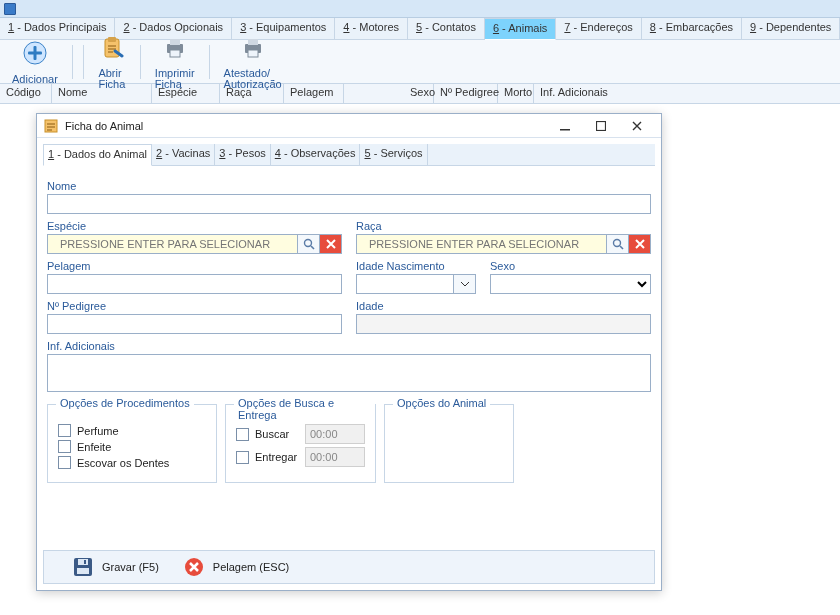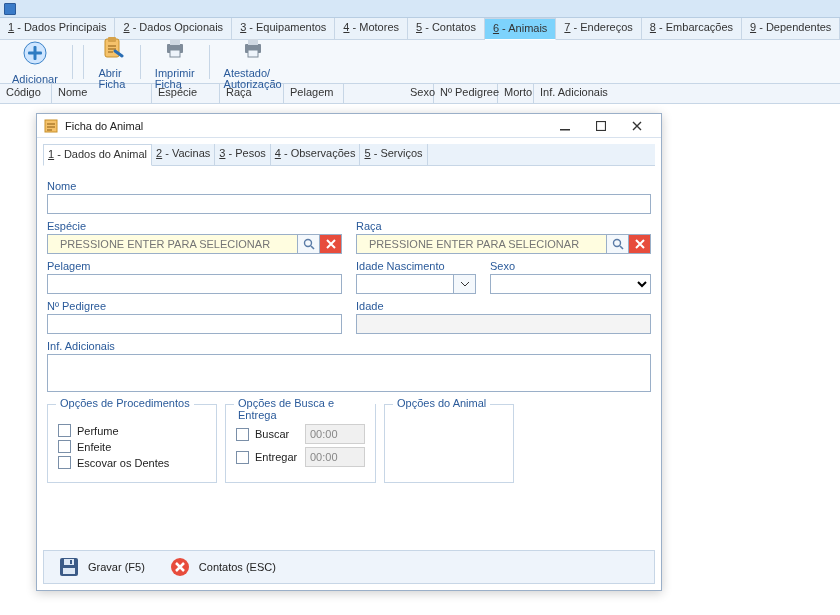--- a/index.html
+++ b/index.html
@@ -41,21 +41,21 @@
   .look-btn { width: 22px; height: 20px; border: 1px solid #9aafc8; border-left: none; display: flex; align-items: center; justify-content: center; background: #f4f8fc; }
   .look-red { background: #e74c3c; }
   .select { width: 100%; height: 20px; border: 1px solid #9aafc8; background: #fff; padding: 0 2px; }
   .groupbox { border: 1px solid #c7d6e6; margin-top: 10px; position: relative; padding: 16px 10px 10px 10px; }
   .groupbox .legend { position: absolute; top: -8px; left: 8px; background: #fff; padding: 0 4px; color: #2a5a9a; }
   .chk-row { display: flex; align-items: center; gap: 6px; margin: 3px 0; }
   .chk { width: 13px; height: 13px; border: 1px solid #7a8fa8; background: #fff; }
   .time-row { display: flex; align-items: center; gap: 6px; margin: 3px 0; }
   .time-input { width: 60px; height: 20px; border: 1px solid #cfcfcf; background: #f0f0f0; color: #888; padding: 1px 4px; }
   .groups-row { display: flex; gap: 8px; }
-  .dlg-footer { position: absolute; left: 6px; right: 6px; bottom: 6px; height: 34px; background: #eef4fb; border: 1px solid #c7d6e6; display: flex; align-items: center; gap: 8px; padding: 0 6px; }
+  .dlg-footer { position: absolute; left: 6px; right: 6px; bottom: 6px; height: 34px; background: #eef4fb; border: 1px solid #c7d6e6; display: flex; align-items: center; gap: 8px; padding: 0 20px; }
   .fbtn { display: flex; align-items: center; gap: 8px; padding: 4px 8px; }
   .ficon { width: 22px; height: 22px; display:flex; align-items:center; justify-content:center; }
   .u { text-decoration: underline; }
 </style>
 </head>
 <body>
 
 <div class="app-topbar">
   <div class="app-icon"></div>
 </div>
@@ -299,17 +299,17 @@
           </span>
         <span>Gravar (F5)</span>
       </div>
       <div class="fbtn">
         <span class="ficon">
             <svg width="20" height="20">
               <circle cx="10" cy="10" r="9" fill="#e74c3c"></circle>
               <path d="M6 6L14 14M14 6L6 14" stroke="#fff" stroke-width="2.5"></path>
             </svg>
           </span>
-        <span>Contatos (ESC)</span>
+        <span>Pelagem (ESC)</span>
       </div>
     </div>
   </div>
 </div>
 
 </body></html>

